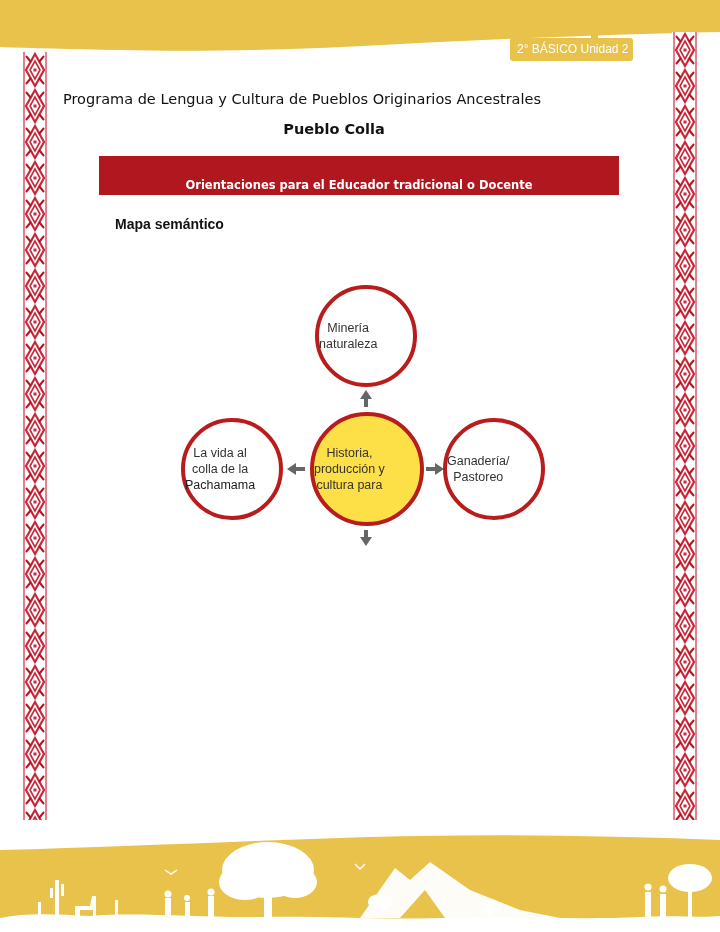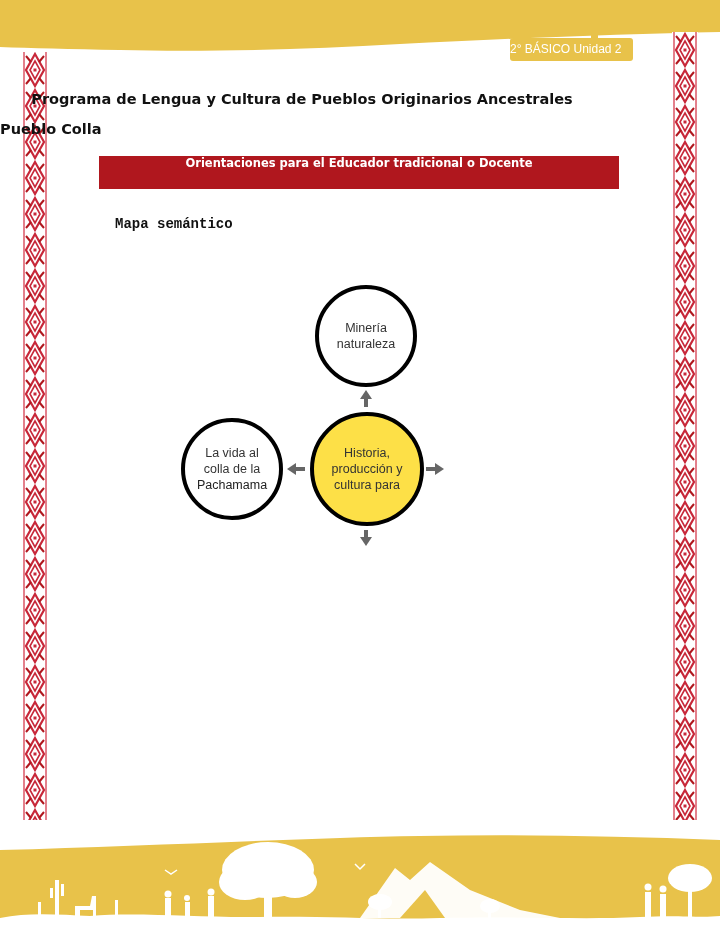--- a/index.html
+++ b/index.html
@@ -6,51 +6,51 @@
   html, body { width: 720px; height: 932px; background: #ffffff; overflow: hidden; }
   body { position: relative; font-family: "Liberation Sans", sans-serif; }
 
   .top-band { position: absolute; left: 0; top: 0; width: 720px; height: 60px; }
   .footer-band { position: absolute; left: 0; top: 820px; width: 720px; height: 112px; }
 
   .badge {
     position: absolute; left: 510px; top: 38px; width: 123px; height: 23px;
     background: #E8C24A; border-radius: 3px; color: #ffffff;
     font-family: "Liberation Sans", sans-serif; font-size: 12px;
-    line-height: 23px; white-space: nowrap;
+    line-height: 23px; padding-left: 7px; white-space: nowrap;
   }
   .badge-stem { position: absolute; left: 591px; top: 28px; width: 7px; height: 12px; background: #E8C24A; }
 
   .border-strip { position: absolute; width: 26px; }
   .border-left { left: 22px; top: 52px; height: 768px; }
   .border-right { left: 672px; top: 32px; height: 788px; }
 
   .title {
     position: absolute; left: 0; top: 91px; width: 604px; text-align: center;
+    font-family: "DejaVu Sans", sans-serif; font-weight: normal; font-size: 14.5px; color: #111;
+  }
+  .subtitle {
+    position: absolute; left: 0; top: 121px; width: 668px; text-align: center;
     font-family: "DejaVu Sans", sans-serif; font-weight: bold; font-size: 14.5px; color: #111;
   }
-  .subtitle {
-    position: absolute; left: 0; top: 121px; width: 668px; text-align: left;
-    font-family: "DejaVu Sans", sans-serif; font-weight: bold; font-size: 14.5px; color: #111;
-  }
   .red-bar {
-    position: absolute; left: 99px; top: 156px; width: 520px; height: 33px;
+    position: absolute; left: 99px; top: 156px; width: 520px; height: 39px;
     background: #B0171E; color: #ffffff; text-align: center;
     font-family: "DejaVu Sans", sans-serif; font-weight: bold; font-size: 11.5px;
-    padding-top: 0;
+    padding-top: 22px;
   }
   .section-heading {
     position: absolute; left: 115px; top: 216px;
-    font-family: Liberation Mono, monospace; font-weight: bold; font-size: 14px; color: #111;
+    font-family: Liberation Sans, sans-serif; font-weight: bold; font-size: 14px; color: #111;
   }
 
   .diagram { position: absolute; left: 0; top: 0; width: 720px; height: 932px; pointer-events: none; }
   .node {
-    position: absolute; border-radius: 50%; border: 4px solid #000000; background: #ffffff;
-    display: flex; align-items: center; justify-content: center; text-align: center;
+    position: absolute; border-radius: 50%; border: 4px solid #b91c1c; background: #ffffff;
+    display: flex; align-items: center; text-align: center;
     font-family: "Liberation Sans", sans-serif; font-size: 12.5px; color: #333; line-height: 16px;
     pointer-events: auto;
   }
   .node.center { background: #fde047; }
   .node .line { display: block; }
   .node .bold { font-weight: normal; color: #222; }
 
   .arrow { position: absolute; background: #666; }
 </style>
 </head>
@@ -131,20 +131,26 @@
     </div>
   </div>
 
   <div class="node" style="left:315px; top:285px; width:102px; height:102px;">
     <div>
       <span class="line">Minería</span>
       <span class="line">naturaleza</span>
     </div>
   </div>
 
+  <div class="node" style="left:443px; top:418px; width:102px; height:102px;">
+    <div>
+      <span class="line">Ganadería/</span>
+      <span class="line">Pastoreo</span>
+    </div>
+  </div>
 
 
   <div class="node" style="left:181px; top:418px; width:102px; height:102px;">
     <div>
       <span class="line">La vida al</span>
       <span class="line">colla de la</span>
       <span class="line bold">Pachamama</span>
     </div>
   </div>
 </div>

